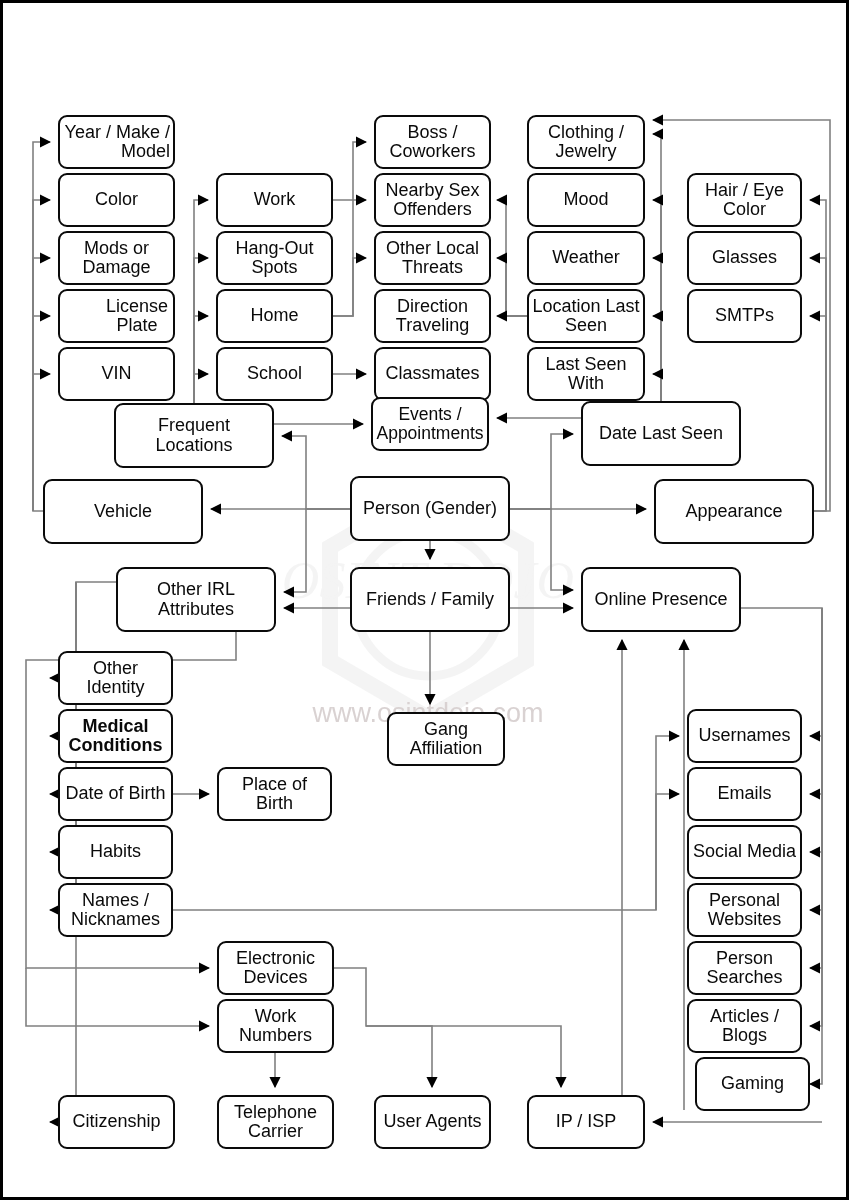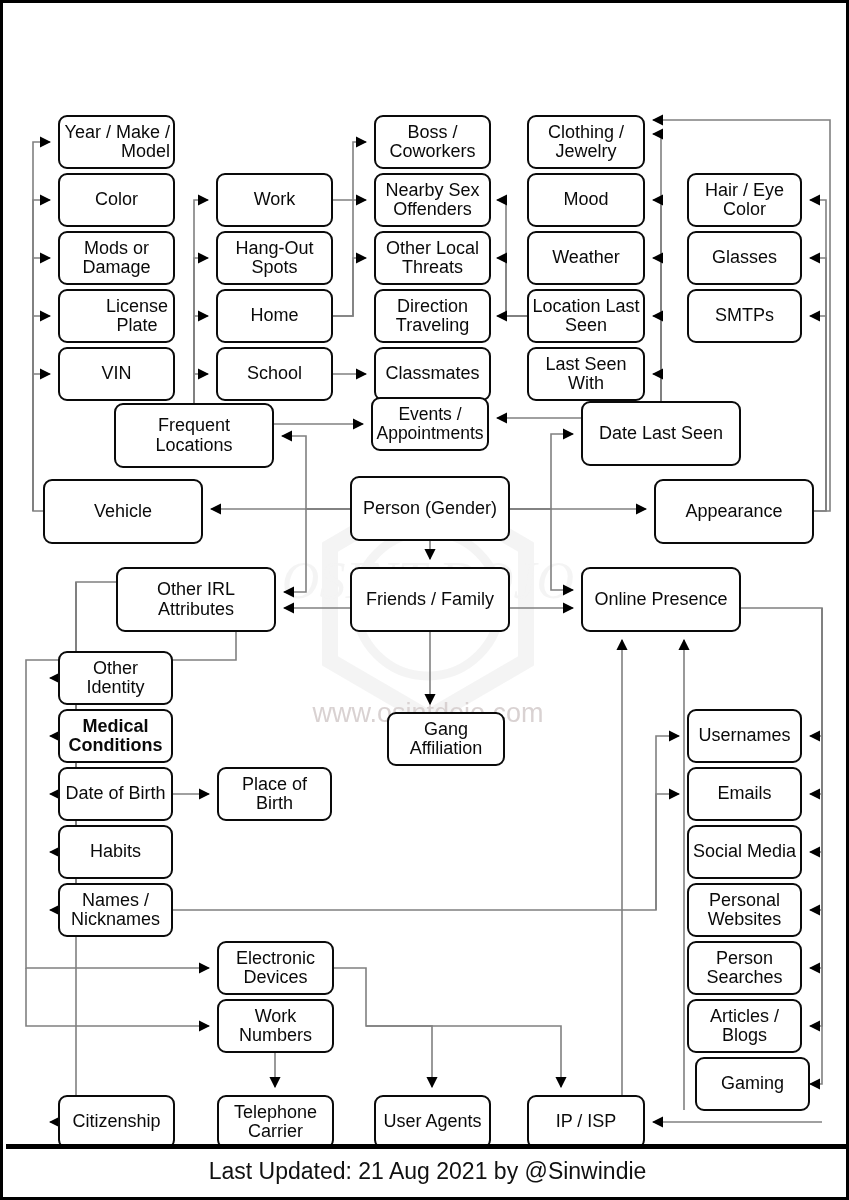--- a/index.html
+++ b/index.html
@@ -297,17 +297,14 @@
         </div>
         <div class="node" style="left: 368px; top: 995px; width: 117px; height: 54px;">
           <span>User Agents</span>
         </div>
         <div class="node" style="left: 521px; top: 995px; width: 118px; height: 54px;">
           <span>IP / ISP</span>
         </div>
       </div>
   </div>
 
-  <div id="footer">
-    <div id="footer-text">Last Updated: 21 Aug 2021 by @Sinwindie</div>
-  </div>
 
 </div>
 
 </body></html>

